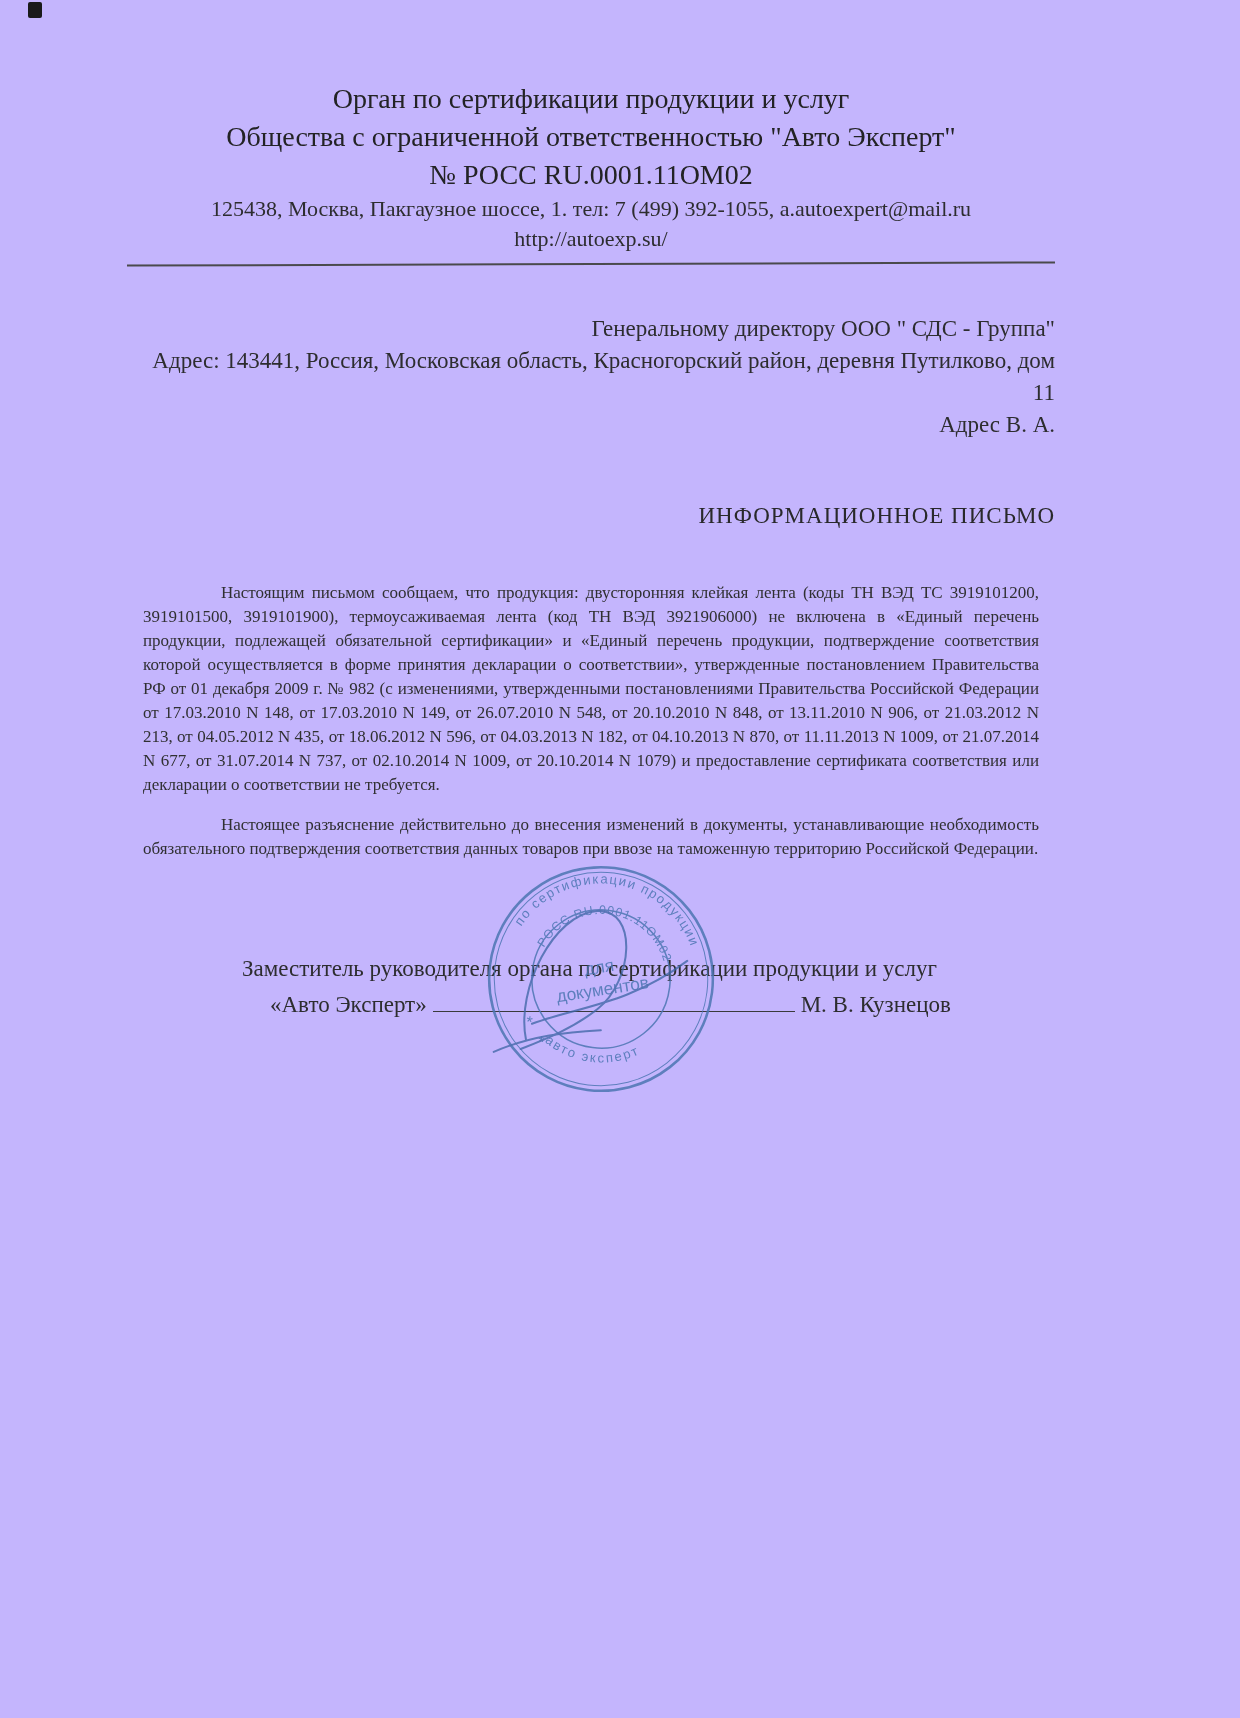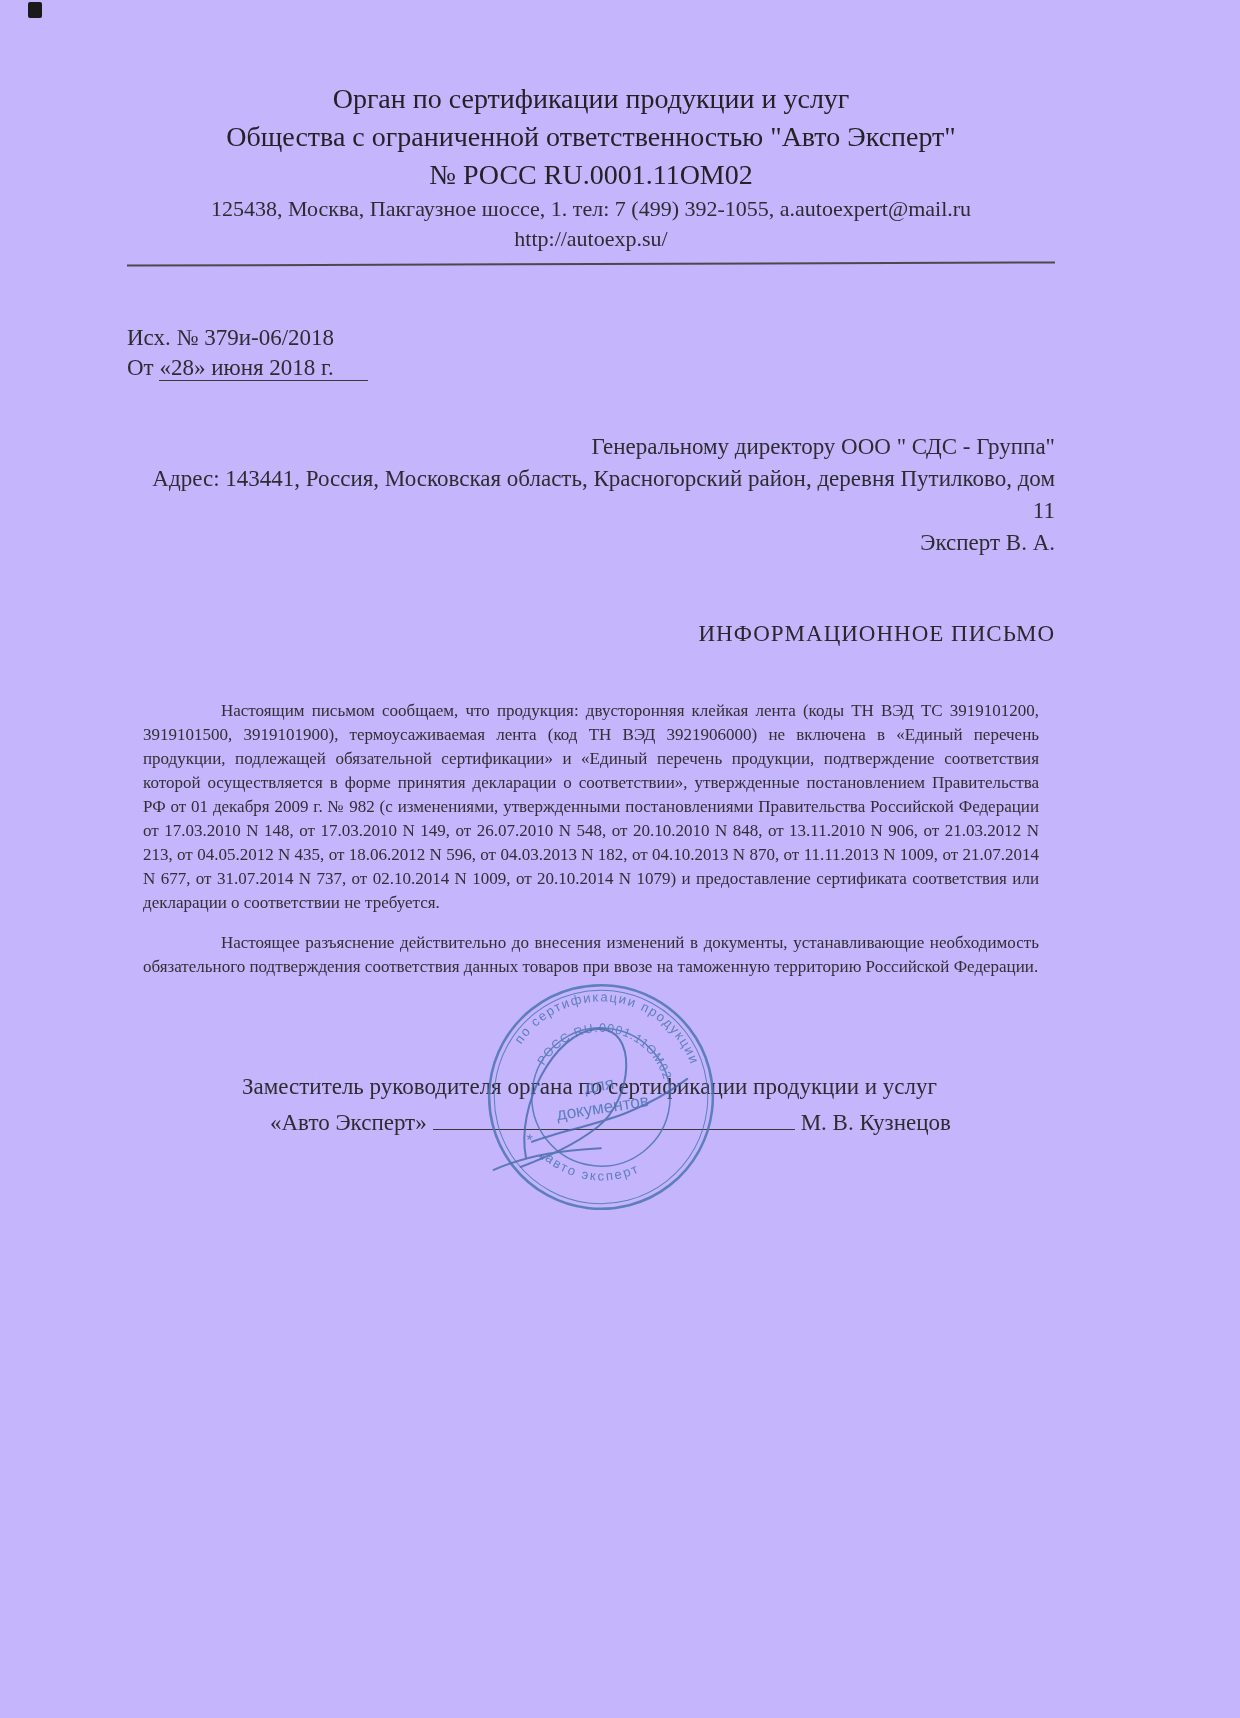--- a/index.html
+++ b/index.html
@@ -129,31 +129,25 @@
 
   <header class="doc-header">
     <div class="h1">Орган по сертификации продукции и услуг</div>
     <div class="h1">Общества с ограниченной ответственностью "Авто Эксперт"</div>
     <div class="h1">№ РОСС RU.0001.11ОМ02</div>
     <div class="h2">125438, Москва, Пакгаузное шоссе, 1. тел: 7 (499) 392-1055, a.autoexpert@mail.ru</div>
     <div class="h2">http://autoexp.su/</div>
     <div class="rule"></div>
   </header>
 
-  <section class="ref">
-    <div>Исх. № 379и-06/2018</div>
-    <div>
-      <span>От </span><span class="u">«28» июня 2018 г.</span>
-    </div>
-  </section>
 
   <section class="recipient">
     <div>Генеральному директору ООО " СДС - Группа"</div>
     <div>Адрес: 143441, Россия, Московская область, Красногорский район, деревня Путилково, дом 11</div>
-    <div>Эксперт В. А.</div>
+    <div>Адрес В. А.</div>
   </section>
 
   <div class="doc-title">ИНФОРМАЦИОННОЕ ПИСЬМО</div>
 
   <p class="body-p first">Настоящим письмом сообщаем, что продукция: двусторонняя клейкая лента (коды ТН ВЭД ТС 3919101200, 3919101500, 3919101900), термоусаживаемая лента (код ТН ВЭД 3921906000) не включена в «Единый перечень продукции, подлежащей обязательной сертификации» и «Единый перечень продукции, подтверждение соответствия которой осуществляется в форме принятия декларации о соответствии», утвержденные постановлением Правительства РФ от 01 декабря 2009 г. № 982 (с изменениями, утвержденными постановлениями Правительства Российской Федерации от 17.03.2010 N 148, от 17.03.2010 N 149, от 26.07.2010 N 548, от 20.10.2010 N 848, от 13.11.2010 N 906, от 21.03.2012 N 213, от 04.05.2012 N 435, от 18.06.2012 N 596, от 04.03.2013 N 182, от 04.10.2013 N 870, от 11.11.2013 N 1009, от 21.07.2014 N 677, от 31.07.2014 N 737, от 02.10.2014 N 1009, от 20.10.2014 N 1079) и предоставление сертификата соответствия или декларации о соответствии не требуется.</p>
   <p class="body-p second">Настоящее разъяснение действительно до внесения изменений в документы, устанавливающие необходимость обязательного подтверждения соответствия данных товаров при ввозе на таможенную территорию Российской Федерации.</p>
 
   <section class="sig">
     <div class="sig-line1">Заместитель руководителя органа по сертификации продукции и услуг</div>
     <div class="sig-line2">

